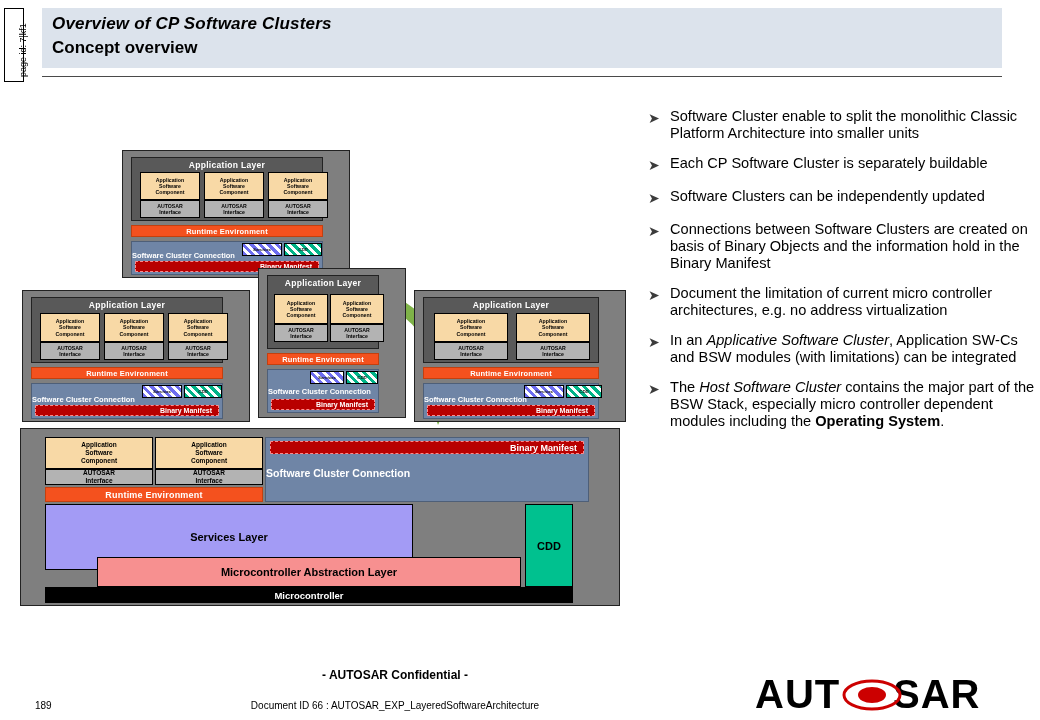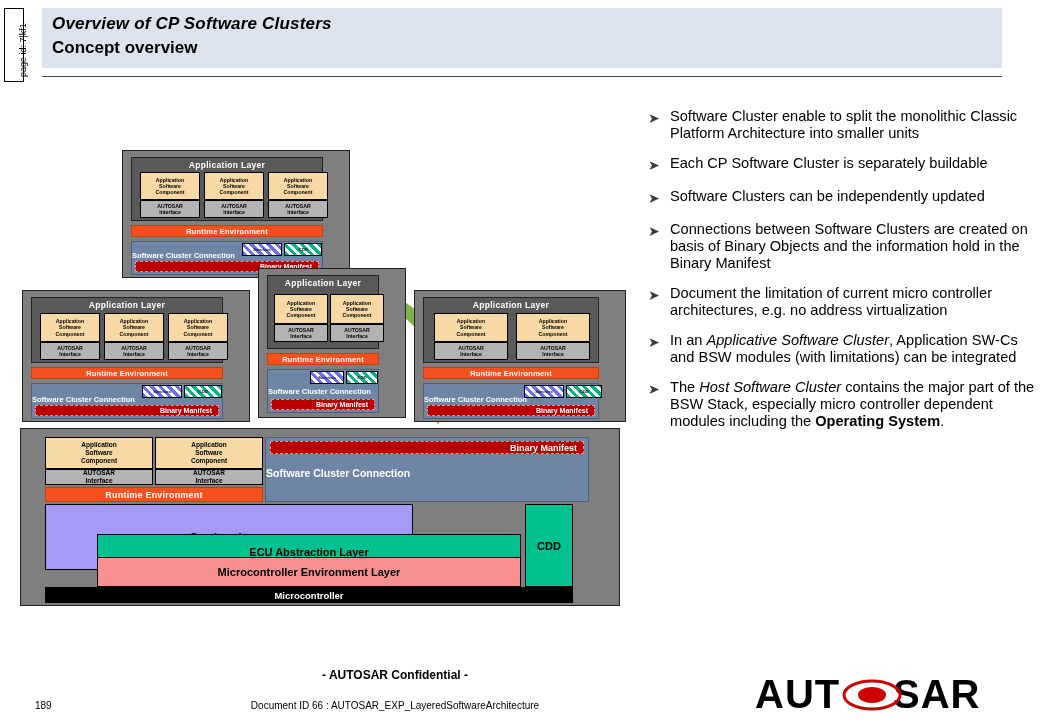--- a/index.html
+++ b/index.html
@@ -351,22 +351,21 @@
           <span>AUTOSAR<br>Interface</span>
         </div>
       <div class="rte" style="left:24px;top:58px;width:218px;height:15px;font-size:9px;">Runtime Environment</div>
 
       <div class="scc" style="left:244px;top:8px;width:324px;height:65px;">
         <div class="bman" style="left:4px;right:4px;top:3px;height:13px;font-size:9px;">Binary Manifest</div>
         <div class="scc-label" style="bottom:22px;font-size:10.5px;">Software Cluster Connection</div>
       </div>
 
       <div class="blk services" style="left:24px;top:75px;width:368px;height:66px;">Services Layer</div>
-      <div class="blk ecuabs" style="left:76px;top:105px;width:424px;height:36px;">ECU Abstraction Layer</div>
-      <div class="blk mcalabs" style="left:76px;top:128px;width:424px;height:30px;">Microcontroller Environment Layer</div>
+      <div class="blk mcalabs" style="left:76px;top:128px;width:424px;height:30px;">Microcontroller Abstraction Layer</div>
       <div class="blk cdd" style="left:504px;top:75px;width:48px;height:83px;">CDD</div>
       <div class="blk mcu" style="left:24px;top:158px;width:528px;height:16px;">Microcontroller</div>
     </div>
   </div>
 
   <div class="bullets">
     <div class="bullet">
       <div class="chev">➤</div>
       <div class="btxt">Software Cluster enable to split the monolithic Classic Platform Architecture into smaller units</div>
     </div>

